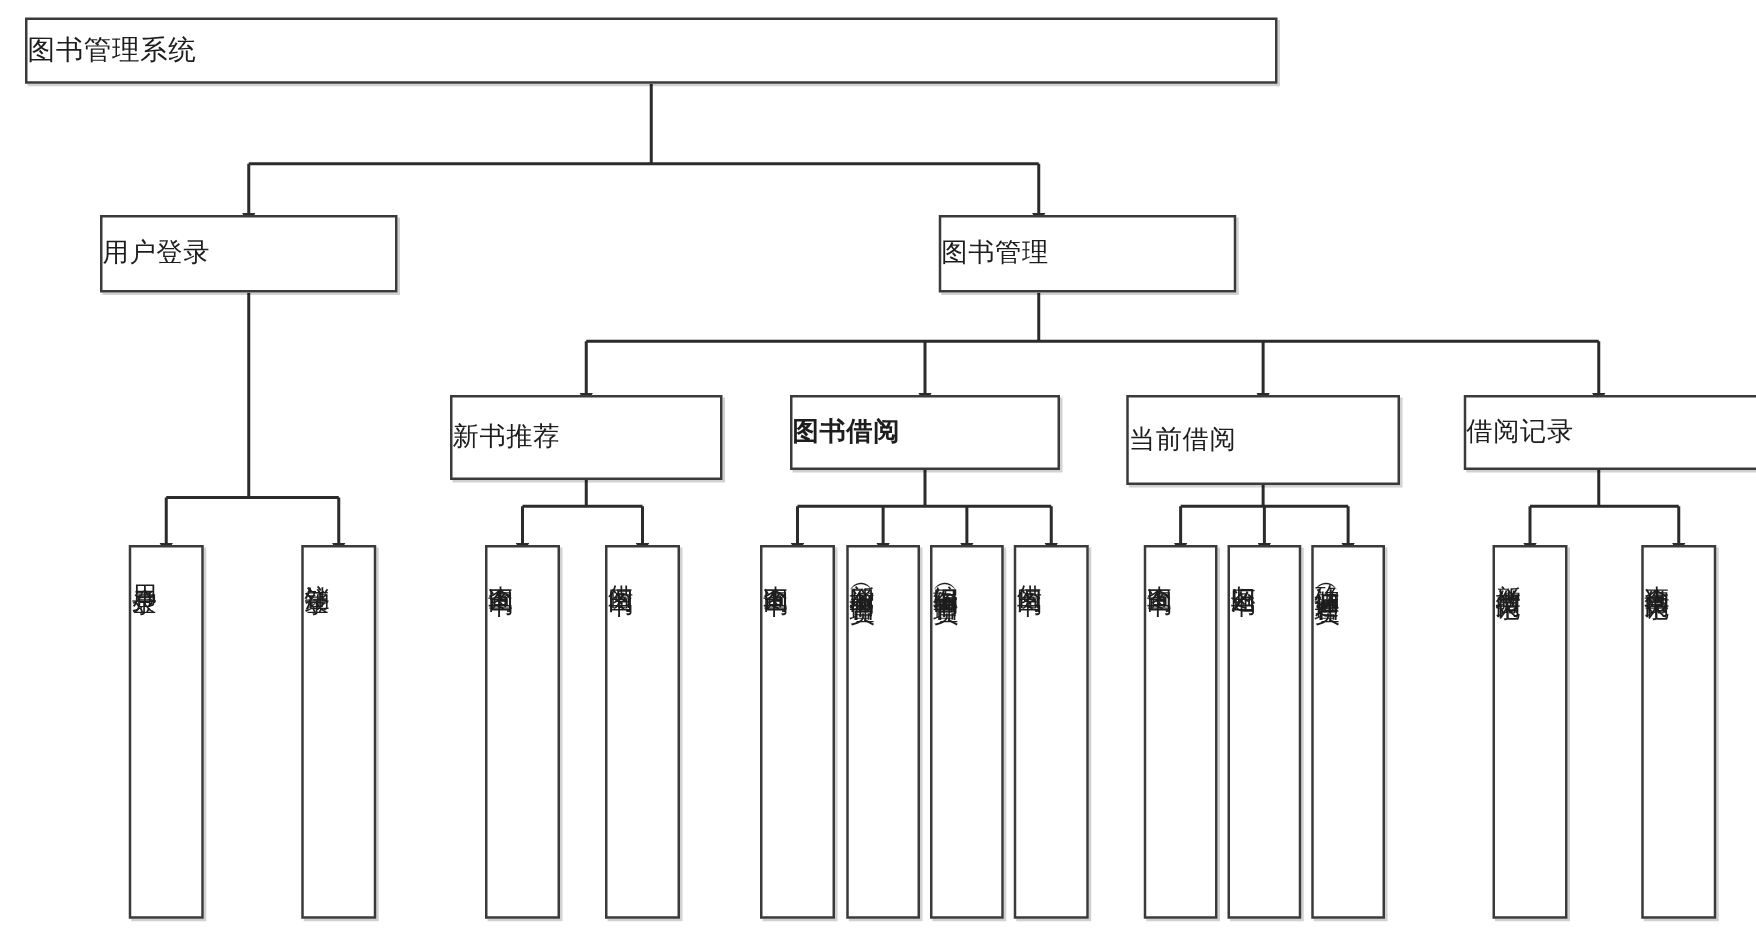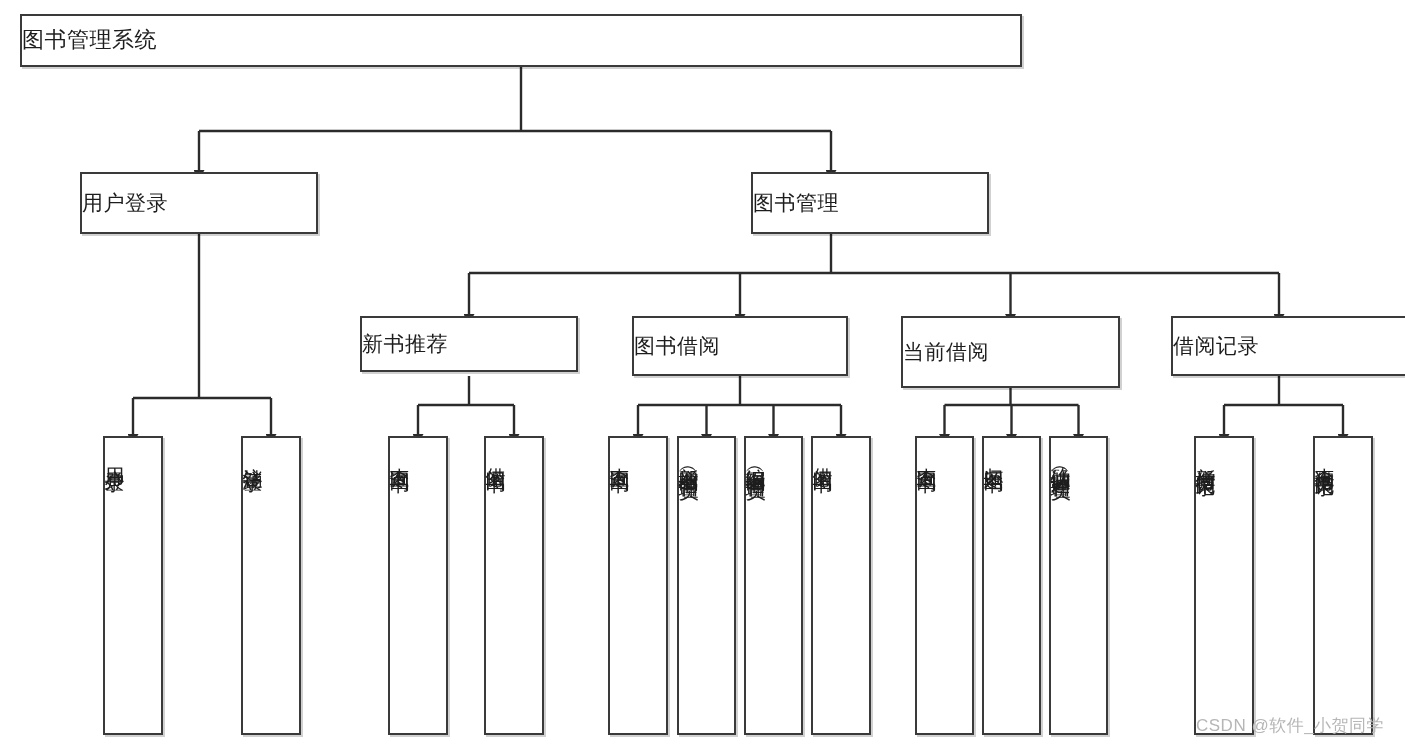--- a/index.html
+++ b/index.html
@@ -116,24 +116,24 @@
   <div id="nodes">
       <div class="node horizontal root" style="left: 20px; top: 14px; width: 1002px; height: 53px;">
         <span class="node-label">图书管理系统</span>
       </div>
       <div class="node horizontal" style="left: 80px; top: 172px; width: 238px; height: 62px;">
         <span class="node-label">用户登录</span>
       </div>
       <div class="node horizontal" style="left: 712px; top: 172px; width: 238px; height: 62px; margin-left: 39px;">
         <span class="node-label">图书管理</span>
       </div>
-      <div class="node horizontal" style="left: 360px; top: 316px; width: 218px; height: 56px;">
+      <div class="node horizontal" style="left: 360px; top: 316px; width: 218px; height: 68px;">
         <span class="node-label">新书推荐</span>
       </div>
-      <div class="node horizontal" style="left: 632px; top: 316px; width: 216px; height: 60px;">
+      <div class="node horizontal" style="left: 632px; top: 316px; width: 216px; height: 60px; font-weight: bold;">
         <span class="node-label">图书借阅</span>
       </div>
       <div class="node horizontal" style="left: 901px; top: 316px; width: 219px; height: 72px;">
         <span class="node-label">当前借阅</span>
       </div>
       <div class="node horizontal" style="left: 1171px; top: 316px; width: 260px; height: 60px;">
         <span class="node-label">借阅记录</span>
       </div>
       <div class="node vertical" style="left: 103px; top: 436px; width: 60px; height: 299px;">
         <span class="node-label">用户登录</span>
@@ -169,15 +169,14 @@
         <span class="node-label">确认归还（管理员）</span>
       </div>
       <div class="node vertical" style="left: 1194px; top: 436px; width: 60px; height: 299px;">
         <span class="node-label">新增借阅记录</span>
       </div>
       <div class="node vertical" style="left: 1313px; top: 436px; width: 60px; height: 299px;">
         <span class="node-label">查询借阅记录</span>
       </div>
     </div>
 
-  <div class="watermark" style="left:1196px; top:714px;">CSDN @软件_小贺同学</div>
 
 </div>
 
 </body></html>

